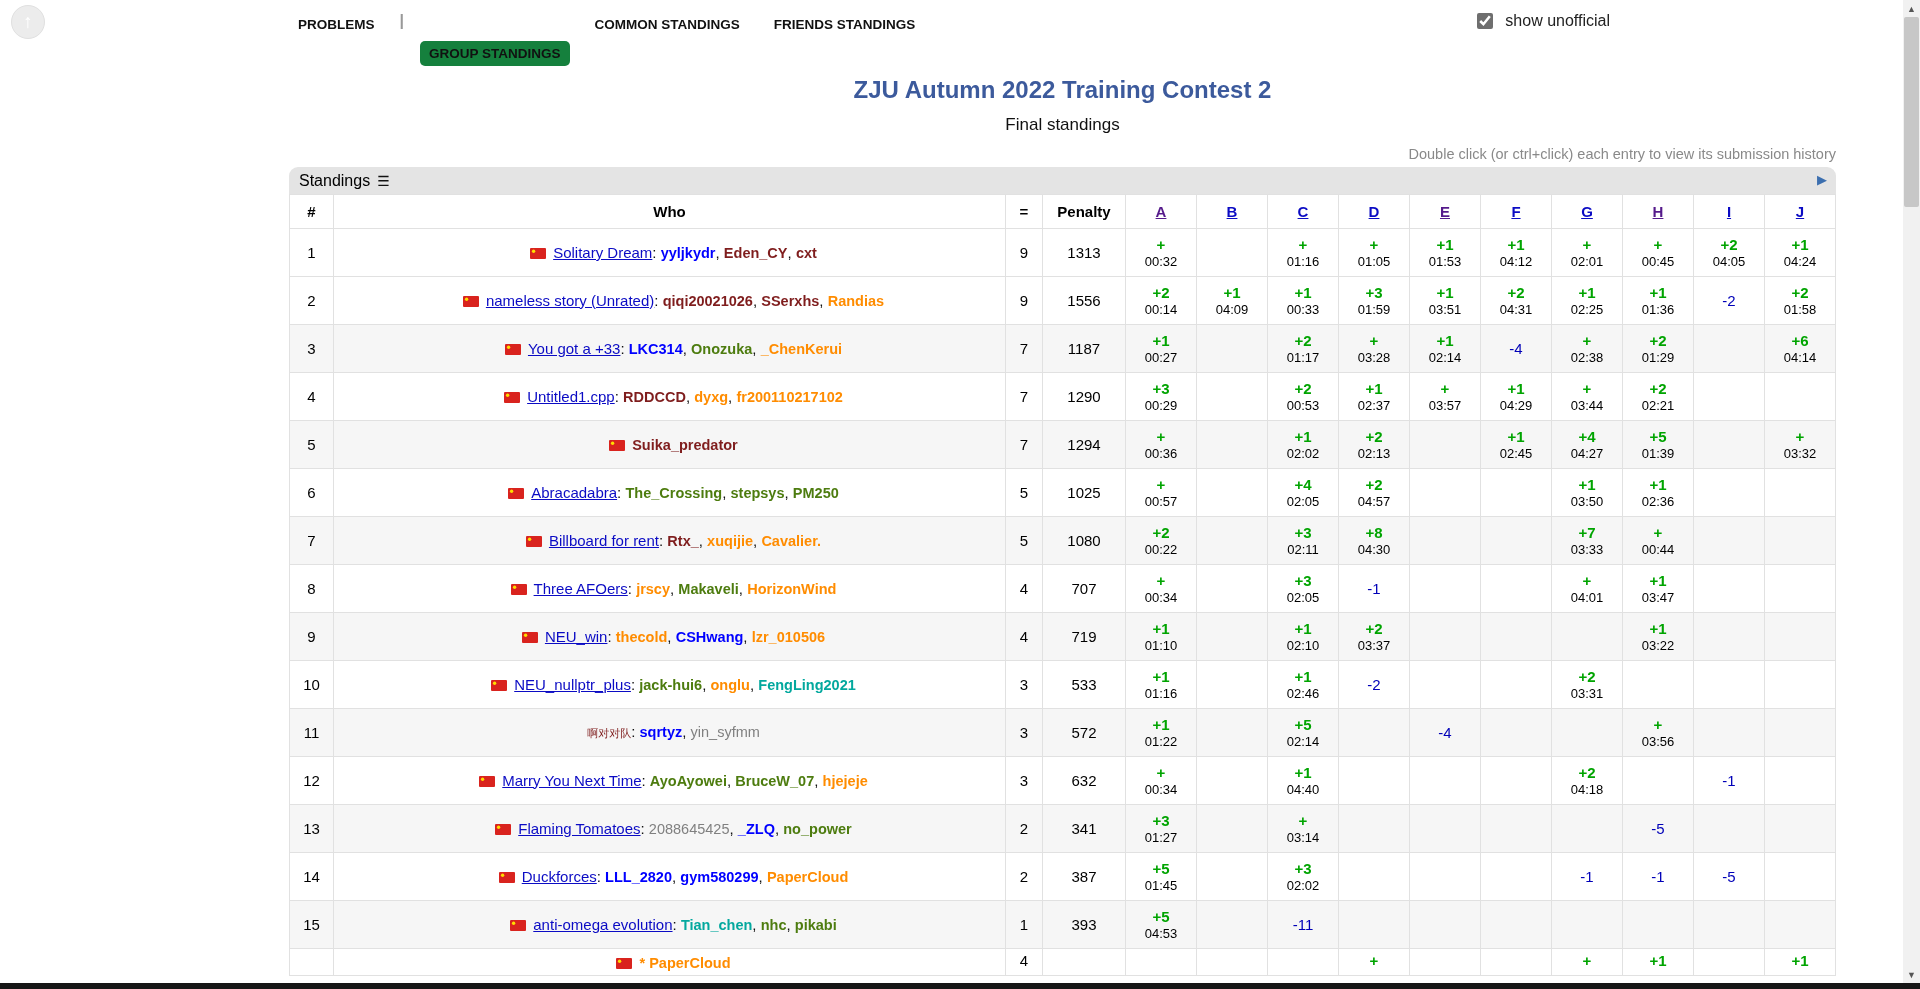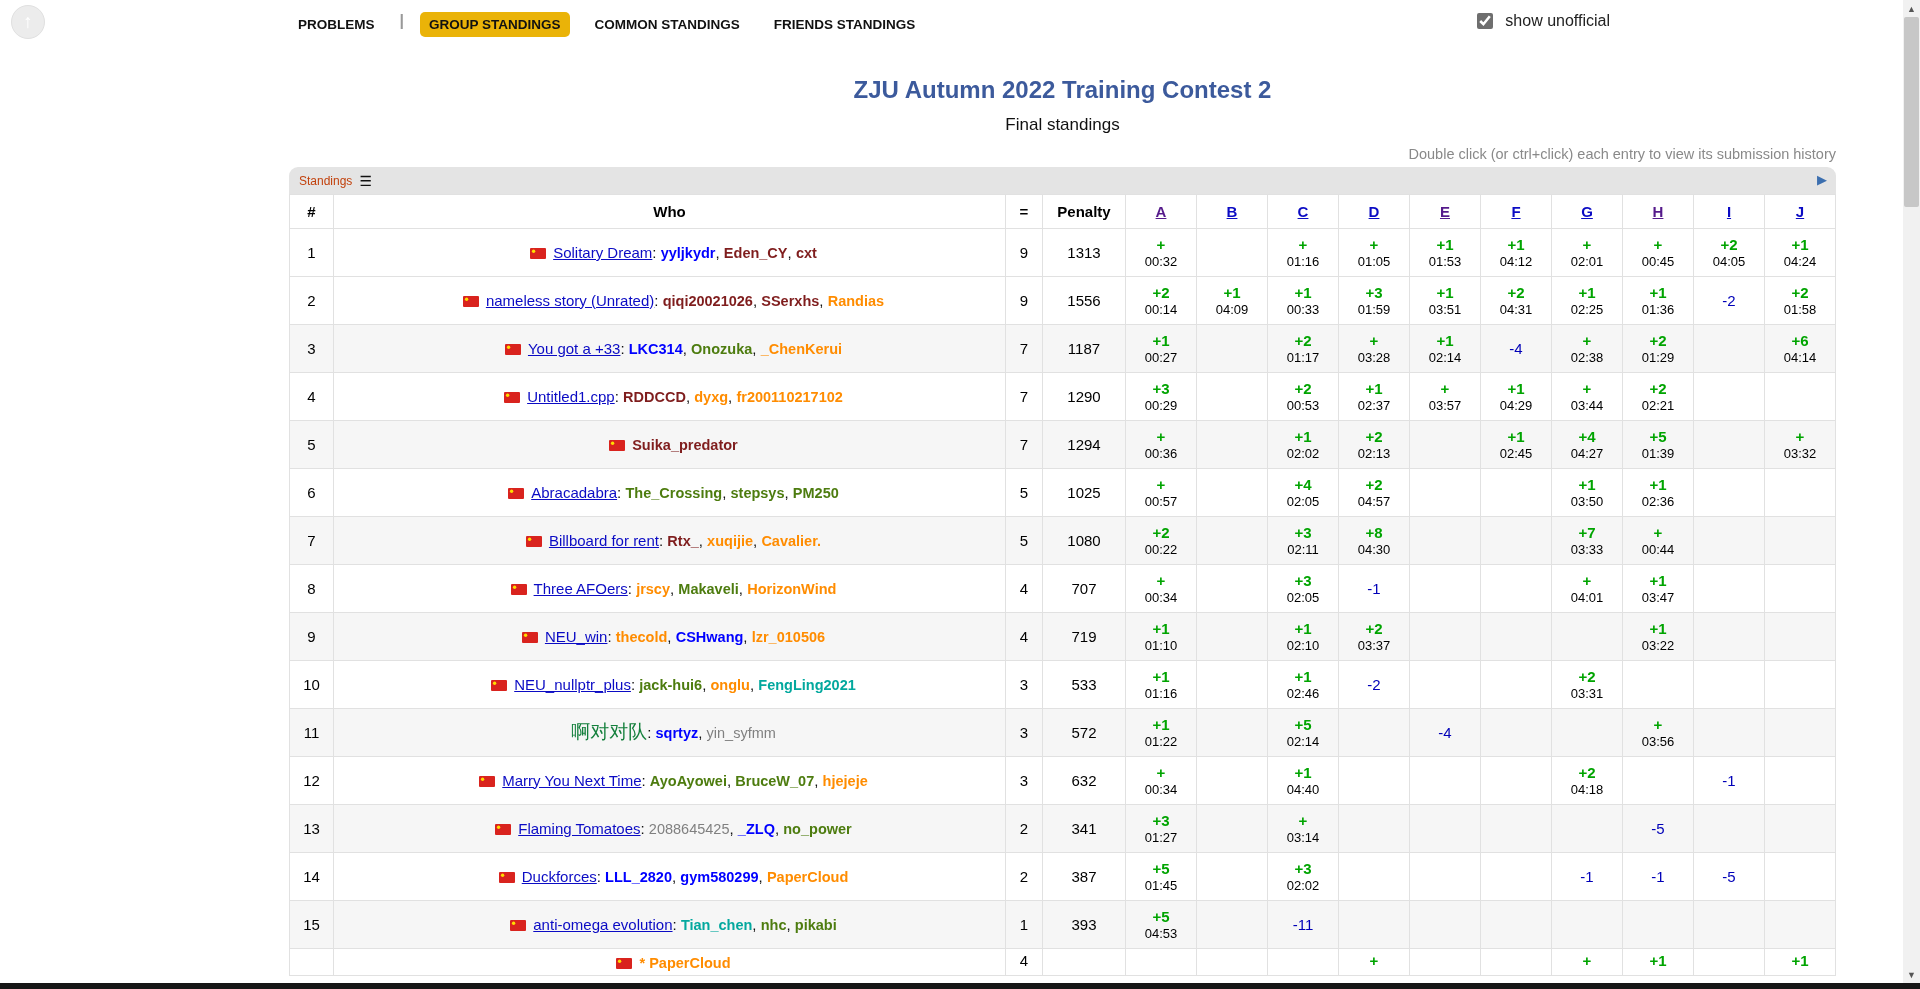--- a/index.html
+++ b/index.html
@@ -9,56 +9,56 @@
 
   
   .top-circle { position:absolute; left:11px; top:5px; width:34px; height:34px; border-radius:50%;
     background:#ececec; border:1px solid #e0e0e0; display:flex; align-items:center; justify-content:center;
     color:#ffffff; font-size:19px; font-weight:bold; cursor:pointer; }
 
   
   .nav { position:absolute; left:289px; top:12px; display:flex; gap:16px; }
   .nav-item { font-size:13.5px; font-weight:bold; letter-spacing:0px; color:#111; text-transform:uppercase;
     padding:5px 9px; border-radius:5px; cursor:pointer; white-space:nowrap; }
-  .nav-item.active { background:#eab308; }
+  .nav-item.active { background:#15803d;margin-top:29px; }
   .nav-sep { color:#999; font-weight:bold; }
 
   
   .unofficial { position:absolute; top:12px; right:310px; display:flex; align-items:center; gap:12px; }
   .unofficial input { width:16px; height:16px; accent-color:#6e6e6e; }
   .unofficial span { font-size:16px; color:#222; }
 
   .content { width:1547px; margin-left:289px; position:relative; }
 
   .contest-title { margin-top:76px; text-align:center; font-size:24px; font-weight:bold; color:#3c5a9c; }
   .contest-sub { margin-top:11px; text-align:center; font-size:17px; color:#111; }
   .hint-note { margin-top:10px; margin-left:auto; max-width:430px; text-align:right; font-size:14.5px;
     line-height:18px; color:#898989; }
 
   
   .caption { margin-top:4px; height:27px; background:#e4e4e4; border-radius:9px 9px 0 0;
     display:flex; align-items:center; padding:0 10px; position:relative; }
-  .caption-text { font-size:12px; color:#c2410c;text-align:right; }
+  .caption-text { font-size:16px; color:#000000;text-align:right; }
   .caption-list-icon { margin-left:7px; font-size:14px; color:#111; cursor:pointer; }
   .caption-play { position:absolute; right:9px; top:5px; color:#3c6faf; font-size:13px; cursor:pointer; }
 
   table.standings { width:100%; border-collapse:collapse; table-layout:fixed; background:#fff; }
   table.standings th, table.standings td { border:1px solid #e1e1e1; text-align:center; vertical-align:middle; }
   table.standings thead th { font-size:15px; font-weight:bold; padding:8px 3px; background:#fff; }
   th.who-h { text-align:left; padding-left:16px; }
   th.prob a { text-decoration:underline; cursor:pointer; }
   .link-blue { color:#0b0bc4; }
   .link-visited { color:#551a8b; }
 
   tbody tr.alt td { background:#f6f6f6; }
   tbody td { height:48px; padding:2px 3px; font-size:15px; }
   td.who-cell { text-align:left; padding-left:16px; padding-right:8px; line-height:19px; }
   .flag { display:inline-block; width:16px; height:11px; margin-right:7px; vertical-align:-1px; }
   .team-link { color:#0b0bc4; text-decoration:underline; cursor:pointer; font-size:15px; }
-  .team-plain { color:#15803d; text-decoration:none; font-size:19px; }
+  .team-plain { color:#7f1d1d; text-decoration:none; font-size:11px; }
   .member { font-weight:bold; font-size:14.5px; }
   .member.gray { font-weight:normal; }
   .sep-txt { color:#111; }
 
   .cell-ok .s { color:#00a400; font-weight:bold; font-size:15px; line-height:18px; display:block; }
   .cell-ok .t { color:#000; font-size:13px; line-height:15px; display:block; }
   .cell-fail { color:#0000b8; font-size:15px; }
 
   tr.partial td { height:23px; vertical-align:top; padding-top:3px; overflow:hidden; }
   tr.partial td.who-cell { padding-top:4px; }

